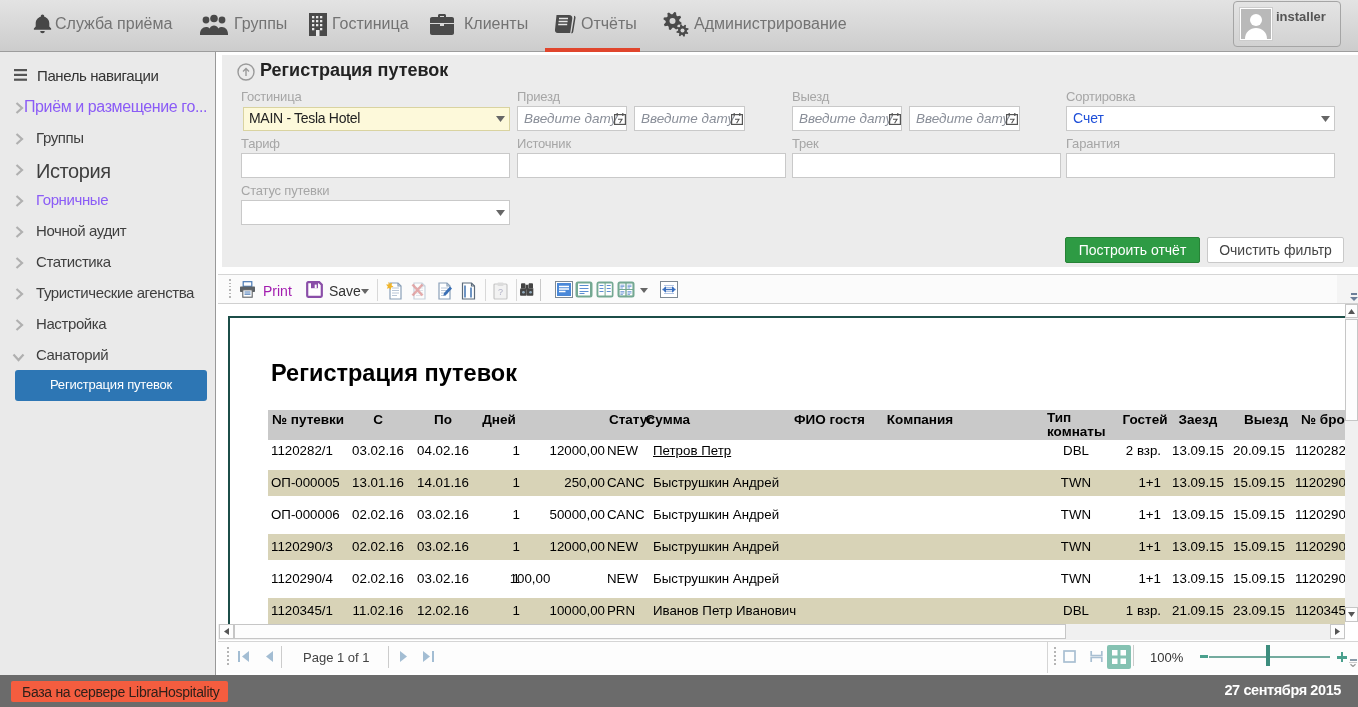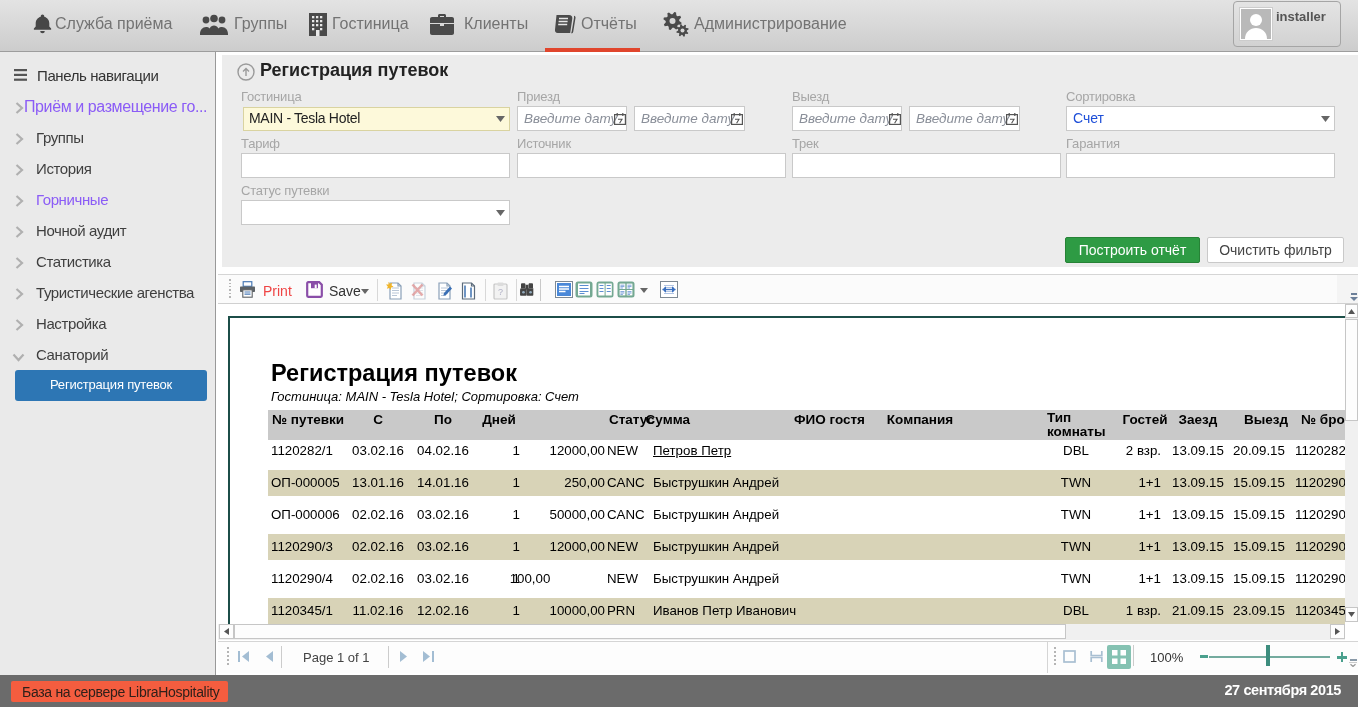--- a/index.html
+++ b/index.html
@@ -87,21 +87,21 @@
     <path d="M1.5 1 L7 6 L1.5 11" fill="none" stroke="#b0b0b0" stroke-width="2.2"></path>
   </svg>
 <div class="abs" style="left:24px;top:98px;font-size:16px;letter-spacing:-0.4px;color:#8b5cf6;white-space:nowrap">Приём и размещение го...</div>
 <svg class="abs" style="left:15px;top:133px" width="9" height="12" viewBox="0 0 9 12">
     <path d="M1.5 1 L7 6 L1.5 11" fill="none" stroke="#b0b0b0" stroke-width="2.2"></path>
   </svg>
 <div class="abs" style="left:36px;top:129px;font-size:15px;letter-spacing:-0.4px;color:#3f3f3f;white-space:nowrap">Группы</div>
 <svg class="abs" style="left:15px;top:164px" width="9" height="12" viewBox="0 0 9 12">
     <path d="M1.5 1 L7 6 L1.5 11" fill="none" stroke="#b0b0b0" stroke-width="2.2"></path>
   </svg>
-<div class="abs" style="left:36px;top:160px;font-size:15px;letter-spacing:-0.4px;color:#3f3f3f;white-space:nowrap">История</div>
+<div class="abs" style="left:36px;top:160px;font-size:20px;letter-spacing:-0.4px;color:#3f3f3f;white-space:nowrap">История</div>
 <svg class="abs" style="left:15px;top:195px" width="9" height="12" viewBox="0 0 9 12">
     <path d="M1.5 1 L7 6 L1.5 11" fill="none" stroke="#b0b0b0" stroke-width="2.2"></path>
   </svg>
 <div class="abs" style="left:36px;top:191px;font-size:15px;letter-spacing:-0.4px;color:#8b5cf6;white-space:nowrap">Горничные</div>
 <svg class="abs" style="left:15px;top:226px" width="9" height="12" viewBox="0 0 9 12">
     <path d="M1.5 1 L7 6 L1.5 11" fill="none" stroke="#b0b0b0" stroke-width="2.2"></path>
   </svg>
 <div class="abs" style="left:36px;top:222px;font-size:15px;letter-spacing:-0.4px;color:#3f3f3f;white-space:nowrap">Ночной аудит</div>
 <svg class="abs" style="left:15px;top:257px" width="9" height="12" viewBox="0 0 9 12">
     <path d="M1.5 1 L7 6 L1.5 11" fill="none" stroke="#b0b0b0" stroke-width="2.2"></path>
@@ -192,21 +192,21 @@
 <svg class="abs" style="left:1350px;top:297px" width="8" height="4" viewBox="0 0 8 4">
     <path d="M0 0h8L4 4z" fill="#6b7f99"></path>
   </svg>
 <div class="abs" style="left:229px;top:279px;width:2px;height:21px;background:repeating-linear-gradient(#b5b5b5 0 1.5px,transparent 1.5px 3.5px)"></div>
 <svg class="abs" style="left:240px;top:281px" width="15" height="17" viewBox="0 0 15 17">
     <rect x="3.2" y="0.7" width="8.6" height="4.6" fill="#fff" stroke="#4a7ab5" stroke-width="1.2"></rect>
     <path d="M1 5.5h13c.6 0 1 .4 1 1v3.6c0 .6-.4 1-1 1H1c-.6 0-1-.4-1-1V6.5c0-.6.4-1 1-1z" fill="#5d6266"></path>
     <rect x="2.8" y="8.8" width="9.4" height="7.4" fill="#fff" stroke="#5d6266" stroke-width="1.1"></rect>
     <path d="M4.5 11h6M4.5 13.2h6" stroke="#4a7ab5" stroke-width="1.2"></path>
   </svg>
-<div class="abs" style="left:263px;top:283px;font-size:14px;color:#ef4444">Print</div>
+<div class="abs" style="left:263px;top:283px;font-size:14px;color:#a21caf">Print</div>
 <svg class="abs" style="left:306px;top:281px" width="17" height="17" viewBox="0 0 17 17">
     <path d="M2.2 1.2h11l2.6 2.6v11a1 1 0 0 1-1 1h-12.6a1 1 0 0 1-1-1V2.2a1 1 0 0 1 1-1z" fill="#fff" stroke="#8a4ea8" stroke-width="2.2"></path>
     <path d="M5 2v5.2h7V2z" fill="#8a4ea8"></path>
     <rect x="8.7" y="3.6" width="2" height="3.6" fill="#fff"></rect>
   </svg>
 <div class="abs" style="left:329px;top:283px;font-size:14px;color:#333">Save</div>
 <svg class="abs" style="left:361px;top:289px" width="8" height="5" viewBox="0 0 8 5">
     <path d="M0 0h8L4 5z" fill="#666"></path>
   </svg>
 <div class="abs" style="left:377px;top:279px;width:1px;height:22px;background:#d8d8d8"></div>
@@ -382,21 +382,20 @@
 <div class="tc" style="left:370px;top:603px;width:150px;text-align:right;">1</div>
 <div class="tc" style="left:455px;top:603px;width:150px;text-align:right;">10000,00</div>
 <div class="tc" style="left:607px;top:603px;">PRN</div>
 <div class="tc" style="left:653px;top:603px;">Иванов Петр Иванович</div>
 <div class="tc" style="left:976px;top:603px;width:200px;text-align:center;">DBL</div>
 <div class="tc" style="left:1011px;top:603px;width:150px;text-align:right;">1 взр.</div>
 <div class="tc" style="left:1098px;top:603px;width:200px;text-align:center;">21.09.15</div>
 <div class="tc" style="left:1159px;top:603px;width:200px;text-align:center;">23.09.15</div>
 <div class="tc" style="left:1295px;top:603px;">1120345/</div>
 <div class="abs" style="left:271px;top:360px;font-size:23.5px;font-weight:bold;color:#000;white-space:nowrap">Регистрация путевок</div>
-<div class="abs" style="left:271px;top:389px;font-size:13px;font-style:italic;color:#000;white-space:nowrap">Гостиница: MAIN - Tesla Hotel; Сортировка: Счет</div>
 </div>
   </div>
 
 <div class="abs" style="left:1345px;top:304px;width:13px;height:318px;background:#f0f0f0"></div>
 <div class="abs" style="left:1345px;top:304px;width:13px;height:14px;background:#fdfdfd;border:1px solid #c6c6c6"></div>
 <svg class="abs" style="left:1348px;top:309px" width="7" height="5" viewBox="0 0 7 5">
     <path d="M0 5h7L3.5 0z" fill="#555"></path>
   </svg>
 <div class="abs" style="left:1345px;top:319px;width:13px;height:102px;background:#fdfdfd;border:1px solid #c6c6c6"></div>
 <div class="abs" style="left:1345px;top:607px;width:13px;height:15px;background:#fdfdfd;border:1px solid #c6c6c6"></div>

